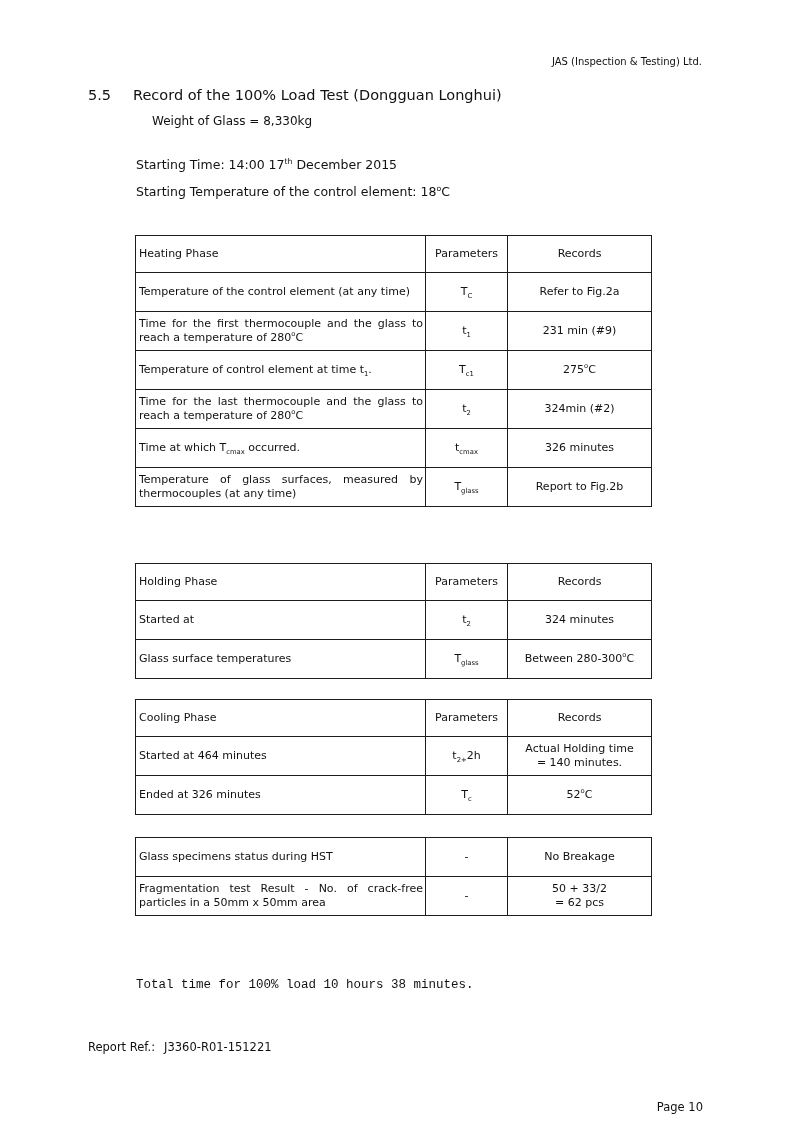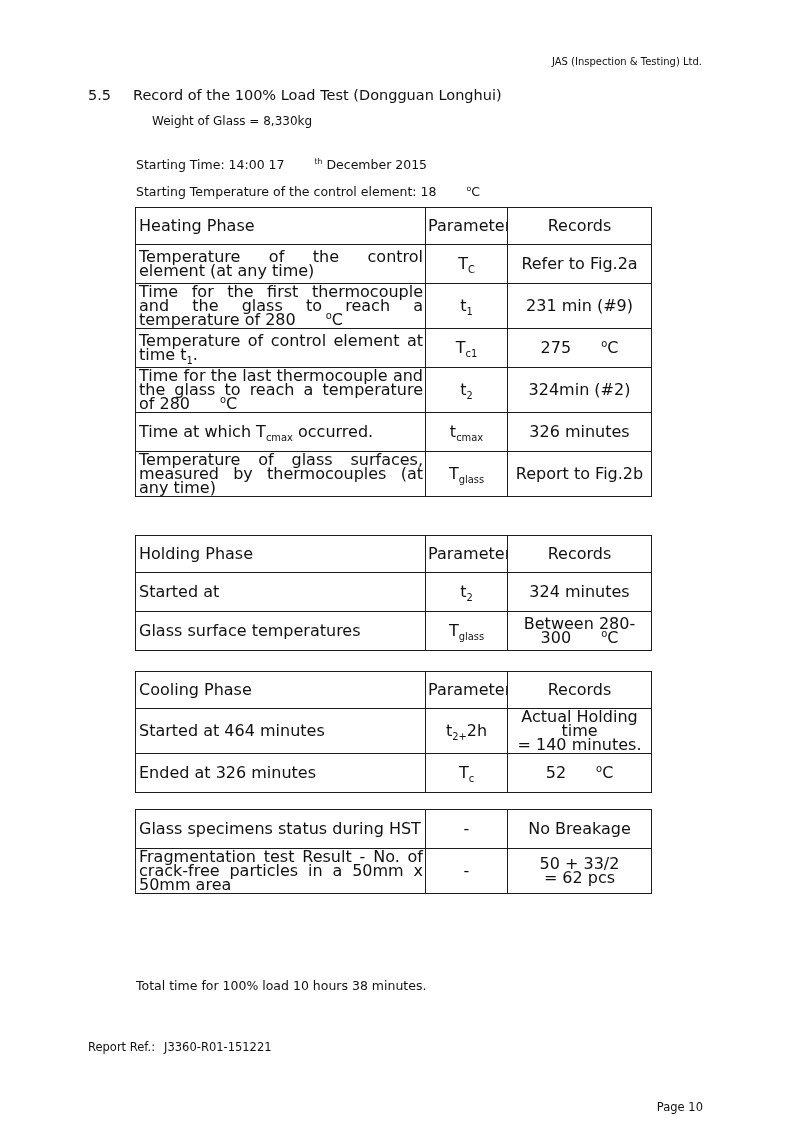--- a/index.html
+++ b/index.html
@@ -13,43 +13,43 @@
     overflow:hidden;
   }
   .abs{position:absolute;}
   .company-header{top:56px;right:92px;font-size:10px;}
   .section-number{top:87px;left:88px;font-size:14.5px;}
   .section-title{top:87px;left:133px;font-size:14.5px;}
   .weight-line{top:114px;left:136px;font-size:12px;margin-left:16px;}
   .intro-line1{top:157px;left:136px;font-size:12.5px;}
   .intro-line2{top:184px;left:136px;font-size:12.5px;}
   .closing-line1{top:951px;left:136px;font-size:12.5px;}
-  .closing-line2{top:978px;left:136px;font-size:12.5px;}
+  .closing-line2{top:978px;left:136px;font-size:12.5px;font-family:Liberation Mono, monospace;}
   .footer-ref{top:1040px;left:88px;font-size:11.5px;}
   .footer-ref .val{margin-left:9px;}
   .footer-page{top:1056px;right:91px;font-size:11.5px;margin-top:44px;}
 
   table.rec{
     position:absolute;left:135px;
     border-collapse:collapse;table-layout:fixed;
-    width:516px;font-size:16px;color:#111;
+    width:516px;font-size:11px;color:#111;margin-top:28px;
   }
   .rec td,.rec th{
     border:1px solid #1c1c1c;
     font-weight:normal;
     vertical-align:middle;
     line-height:14px;
     overflow:hidden;
   }
   .rec tr.hdr td{height:34px;}
   .rec tr.body td{height:36px;}
   .rec td.lbl{text-align:justify;padding:1px 2px 1px 3px;}
   .rec td.ttl{text-align:left;padding:1px 2px 1px 3px;}
   .rec td.ctr{text-align:center;padding:1px 2px;}
-  sup{font-size:0.62em;line-height:0;vertical-align:super;padding-left:30px;}
+  sup{font-size:0.62em;line-height:0;vertical-align:super;}
   sub{font-size:0.62em;line-height:0;vertical-align:sub;}
   #t-heating{top:207px;}
   #t-holding{top:535px;}
   #t-cooling{top:671px;}
   #t-results{top:809px;}
 </style>
 </head>
 <body>
 
 <div class="page">

